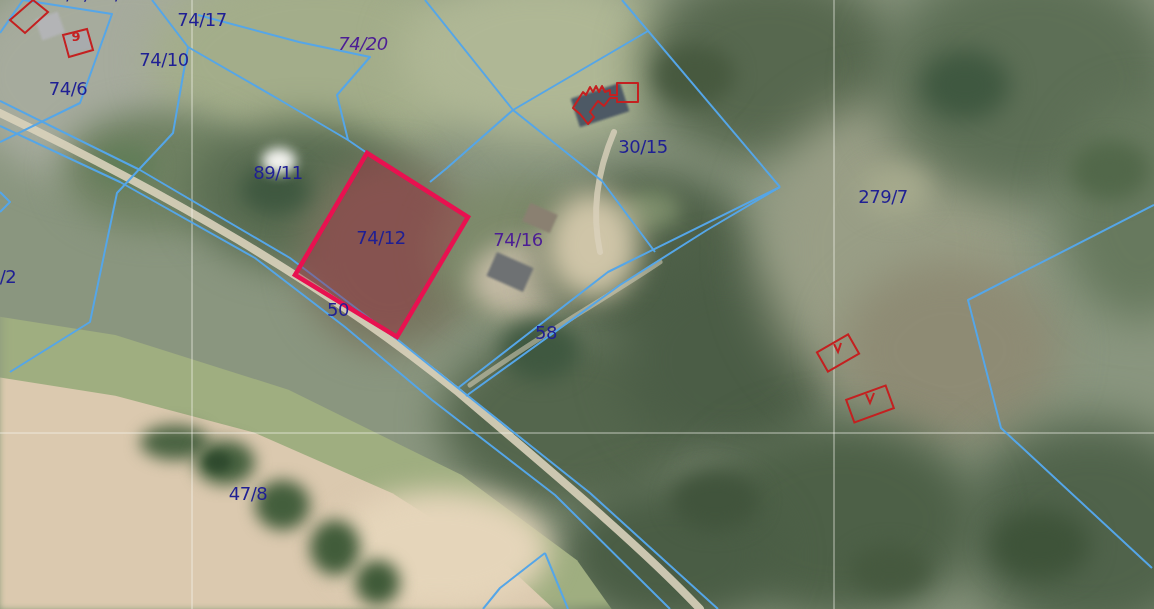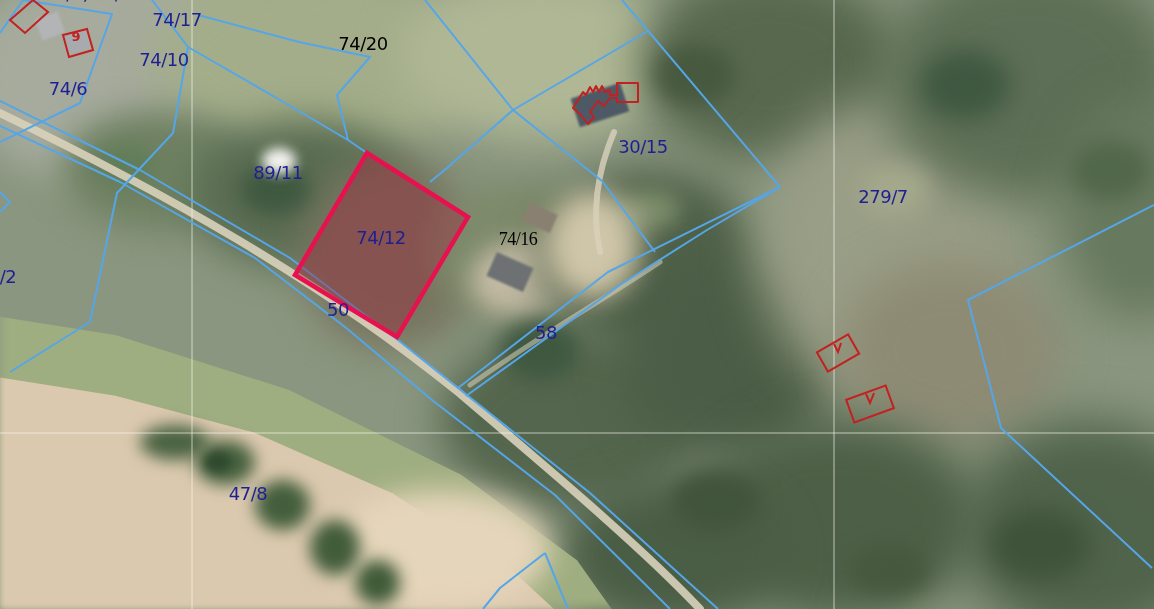--- a/index.html
+++ b/index.html
@@ -114,27 +114,27 @@
         <polygon points="63,35 87,29 93,50 69,57" fill="none" stroke="#c42020" stroke-width="2"></polygon>
         <path d="M573,108 L583,92 L586,95 L590,87 L593,92 L596,86 L599,92 L602,86 L605,92 L610,90 L610,95 L617,95 L617,83 L638,83 L638,102 L617,102 L617,98 L610,98 L604,106 L598,101 L590,112 L594,117 L588,124 L580,114 Z" fill="none" stroke="#c42020" stroke-width="2" stroke-linejoin="round"></path>
         <rect x="820" y="342" width="36" height="22" fill="none" stroke="#c42020" stroke-width="2" transform="rotate(-30 838 353)"></rect>
         <rect x="849" y="392" width="42" height="24" fill="none" stroke="#c42020" stroke-width="2" transform="rotate(-20 870 404)"></rect>
         <polyline points="834,344 838,352 841,343" fill="none" stroke="#c42020" stroke-width="2"></polyline>
         <polyline points="866,394 870,403 874,393" fill="none" stroke="#c42020" stroke-width="2"></polyline>
       </g>
   </svg>
 
   <div id="labels">
-      <div class="plabel" style="left: 177px; top: 19px; color: rgb(31, 31, 148);">74/17</div>
+      <div class="plabel" style="left: 202px; top: 19px; color: rgb(31, 31, 148);">74/17</div>
       <div class="plabel" style="left: 164px; top: 59px; color: rgb(31, 31, 148);">74/10</div>
       <div class="plabel" style="left: 68px; top: 88px; color: rgb(31, 31, 148);">74/6</div>
-      <div class="plabel" style="left: 363px; top: 43px; color: #000000;">74/20</div>
+      <div class="plabel" style="left: 363px; top: 43px; color: #4c1d95; font-style: italic;">74/20</div>
       <div class="plabel" style="left: 278px; top: 172px; color: rgb(31, 31, 148);">89/11</div>
       <div class="plabel" style="left: 381px; top: 237px; color: rgb(31, 31, 148);">74/12</div>
-      <div class="plabel" style="left: 518px; top: 239px; color: #000000; font-family: Liberation Serif, serif;">74/16</div>
+      <div class="plabel" style="left: 518px; top: 239px; color: #4c1d95;">74/16</div>
       <div class="plabel" style="left: 643px; top: 146px; color: rgb(31, 31, 148);">30/15</div>
       <div class="plabel" style="left: 883px; top: 196px; color: rgb(31, 31, 148);">279/7</div>
       <div class="plabel" style="left: 338px; top: 309px; color: rgb(31, 31, 148);">50</div>
       <div class="plabel" style="left: 546px; top: 332px; color: rgb(31, 31, 148);">58</div>
       <div class="plabel" style="left: 248px; top: 493px; color: rgb(31, 31, 148);">47/8</div>
       <div class="plabel" style="left: 8px; top: 276px; color: rgb(31, 31, 148);">/2</div>
       <div class="plabel" style="left: 88px; top: -7px; color: rgb(31, 31, 148);">74/8, 74/9</div>
       <div class="redlabel" style="left: 76px; top: 36px; color: rgb(196, 32, 32);">9</div>
     </div>
 </div>

